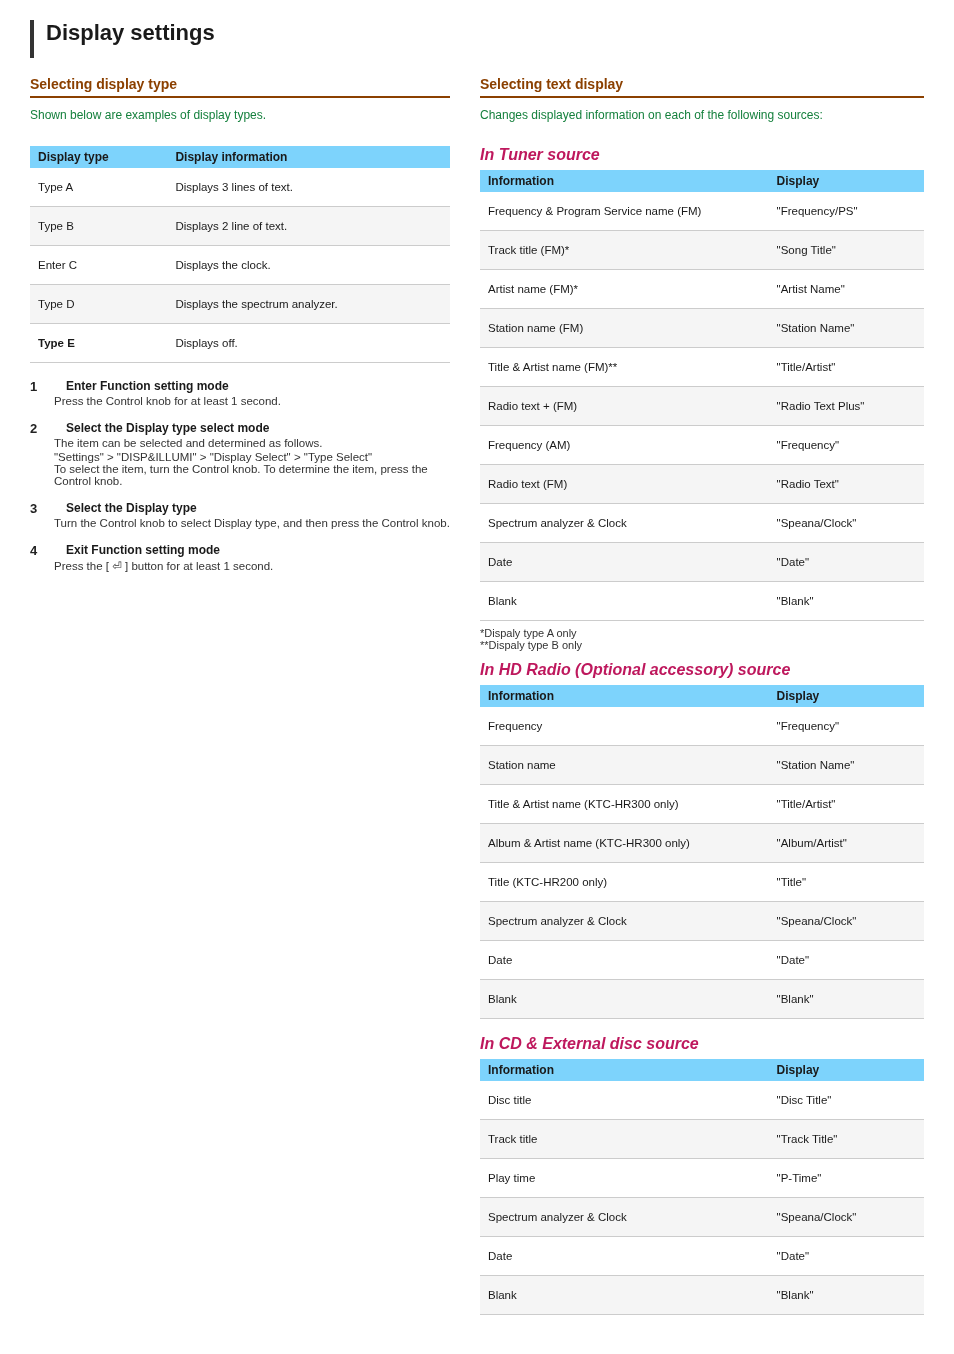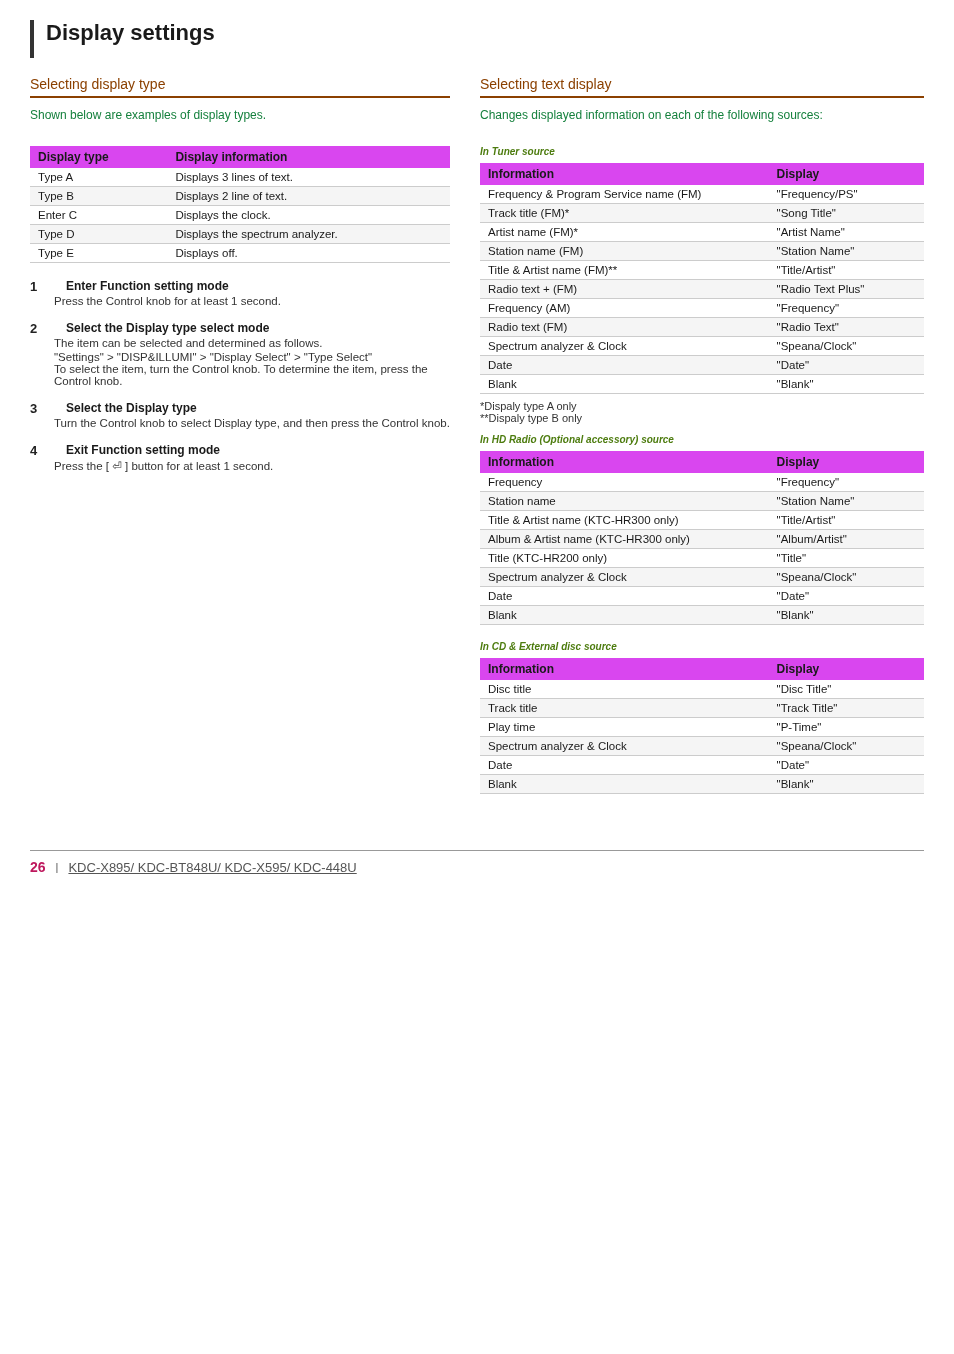--- a/index.html
+++ b/index.html
@@ -35,21 +35,21 @@
       flex-shrink: 0;
     }
 
     .right-col {
       flex: 1;
     }
 
     
     .section-heading {
       font-size: 14px;
-      font-weight: normal;
+      font-weight: bold;
       color: #8B4000;
       border-bottom: 2px solid #8B4000;
       padding-bottom: 4px;
       margin-bottom: 10px;
     }
 
     .section-intro {
       font-size: 12px;
       margin-bottom: 24px;
       color: #15803d;
@@ -57,41 +57,41 @@
 
     
     table {
       width: 100%;
       border-collapse: collapse;
       margin-bottom: 16px;
       font-size: 11.5px;
     }
 
     table thead tr {
-      background-color: #d946ef;
+      background-color: #7dd3fc;
       margin-top: 8px;
     }
 
     table thead th {
       padding: 4px 8px;
       text-align: left;
       font-weight: bold;
       font-size: 12px;
     }
 
     table tbody tr {
       border-bottom: 1px solid #ccc;
     }
 
     table tbody tr:nth-child(even) {
       background: #f5f5f5;
     }
 
     table tbody td {
-      padding: 3px 8px;
+      padding: 13px 8px;
       vertical-align: top;
     }
 
     
     .info-table thead th:first-child {
       width: 65%;
     }
 
     
     .steps-list {
@@ -132,24 +132,24 @@
 
     .step-quote {
       font-size: 11.5px;
       color: #333;
     }
 
     
     .sub-heading {
       font-style: italic;
       font-weight: bold;
-      font-size: 10px;
+      font-size: 16px;
       margin-top: 4px;
       margin-bottom: 6px;
-      color: #4d7c0f;
+      color: #be185d;
     }
 
     .footnote {
       font-size: 11px;
       color: #333;
       margin-top: -10px;
       margin-bottom: 10px;
     }
 
     
@@ -206,21 +206,21 @@
           </tr>
           <tr>
             <td style="font-weight: normal;">Enter C</td>
             <td>Displays the clock.</td>
           </tr>
           <tr>
             <td style="font-weight: normal;">Type D</td>
             <td>Displays the spectrum analyzer.</td>
           </tr>
           <tr>
-            <td style="font-weight: normal;">Type E</td>
+            <td style="font-weight: bold;">Type E</td>
             <td>Displays off.</td>
           </tr>
         </tbody>
     </table>
 
     <ol class="steps-list" id="steps-list">
         <li class="step-item">
           <span class="step-number">1</span>
           <div class="step-content">
             <p class="step-title">Enter Function setting mode</p>

